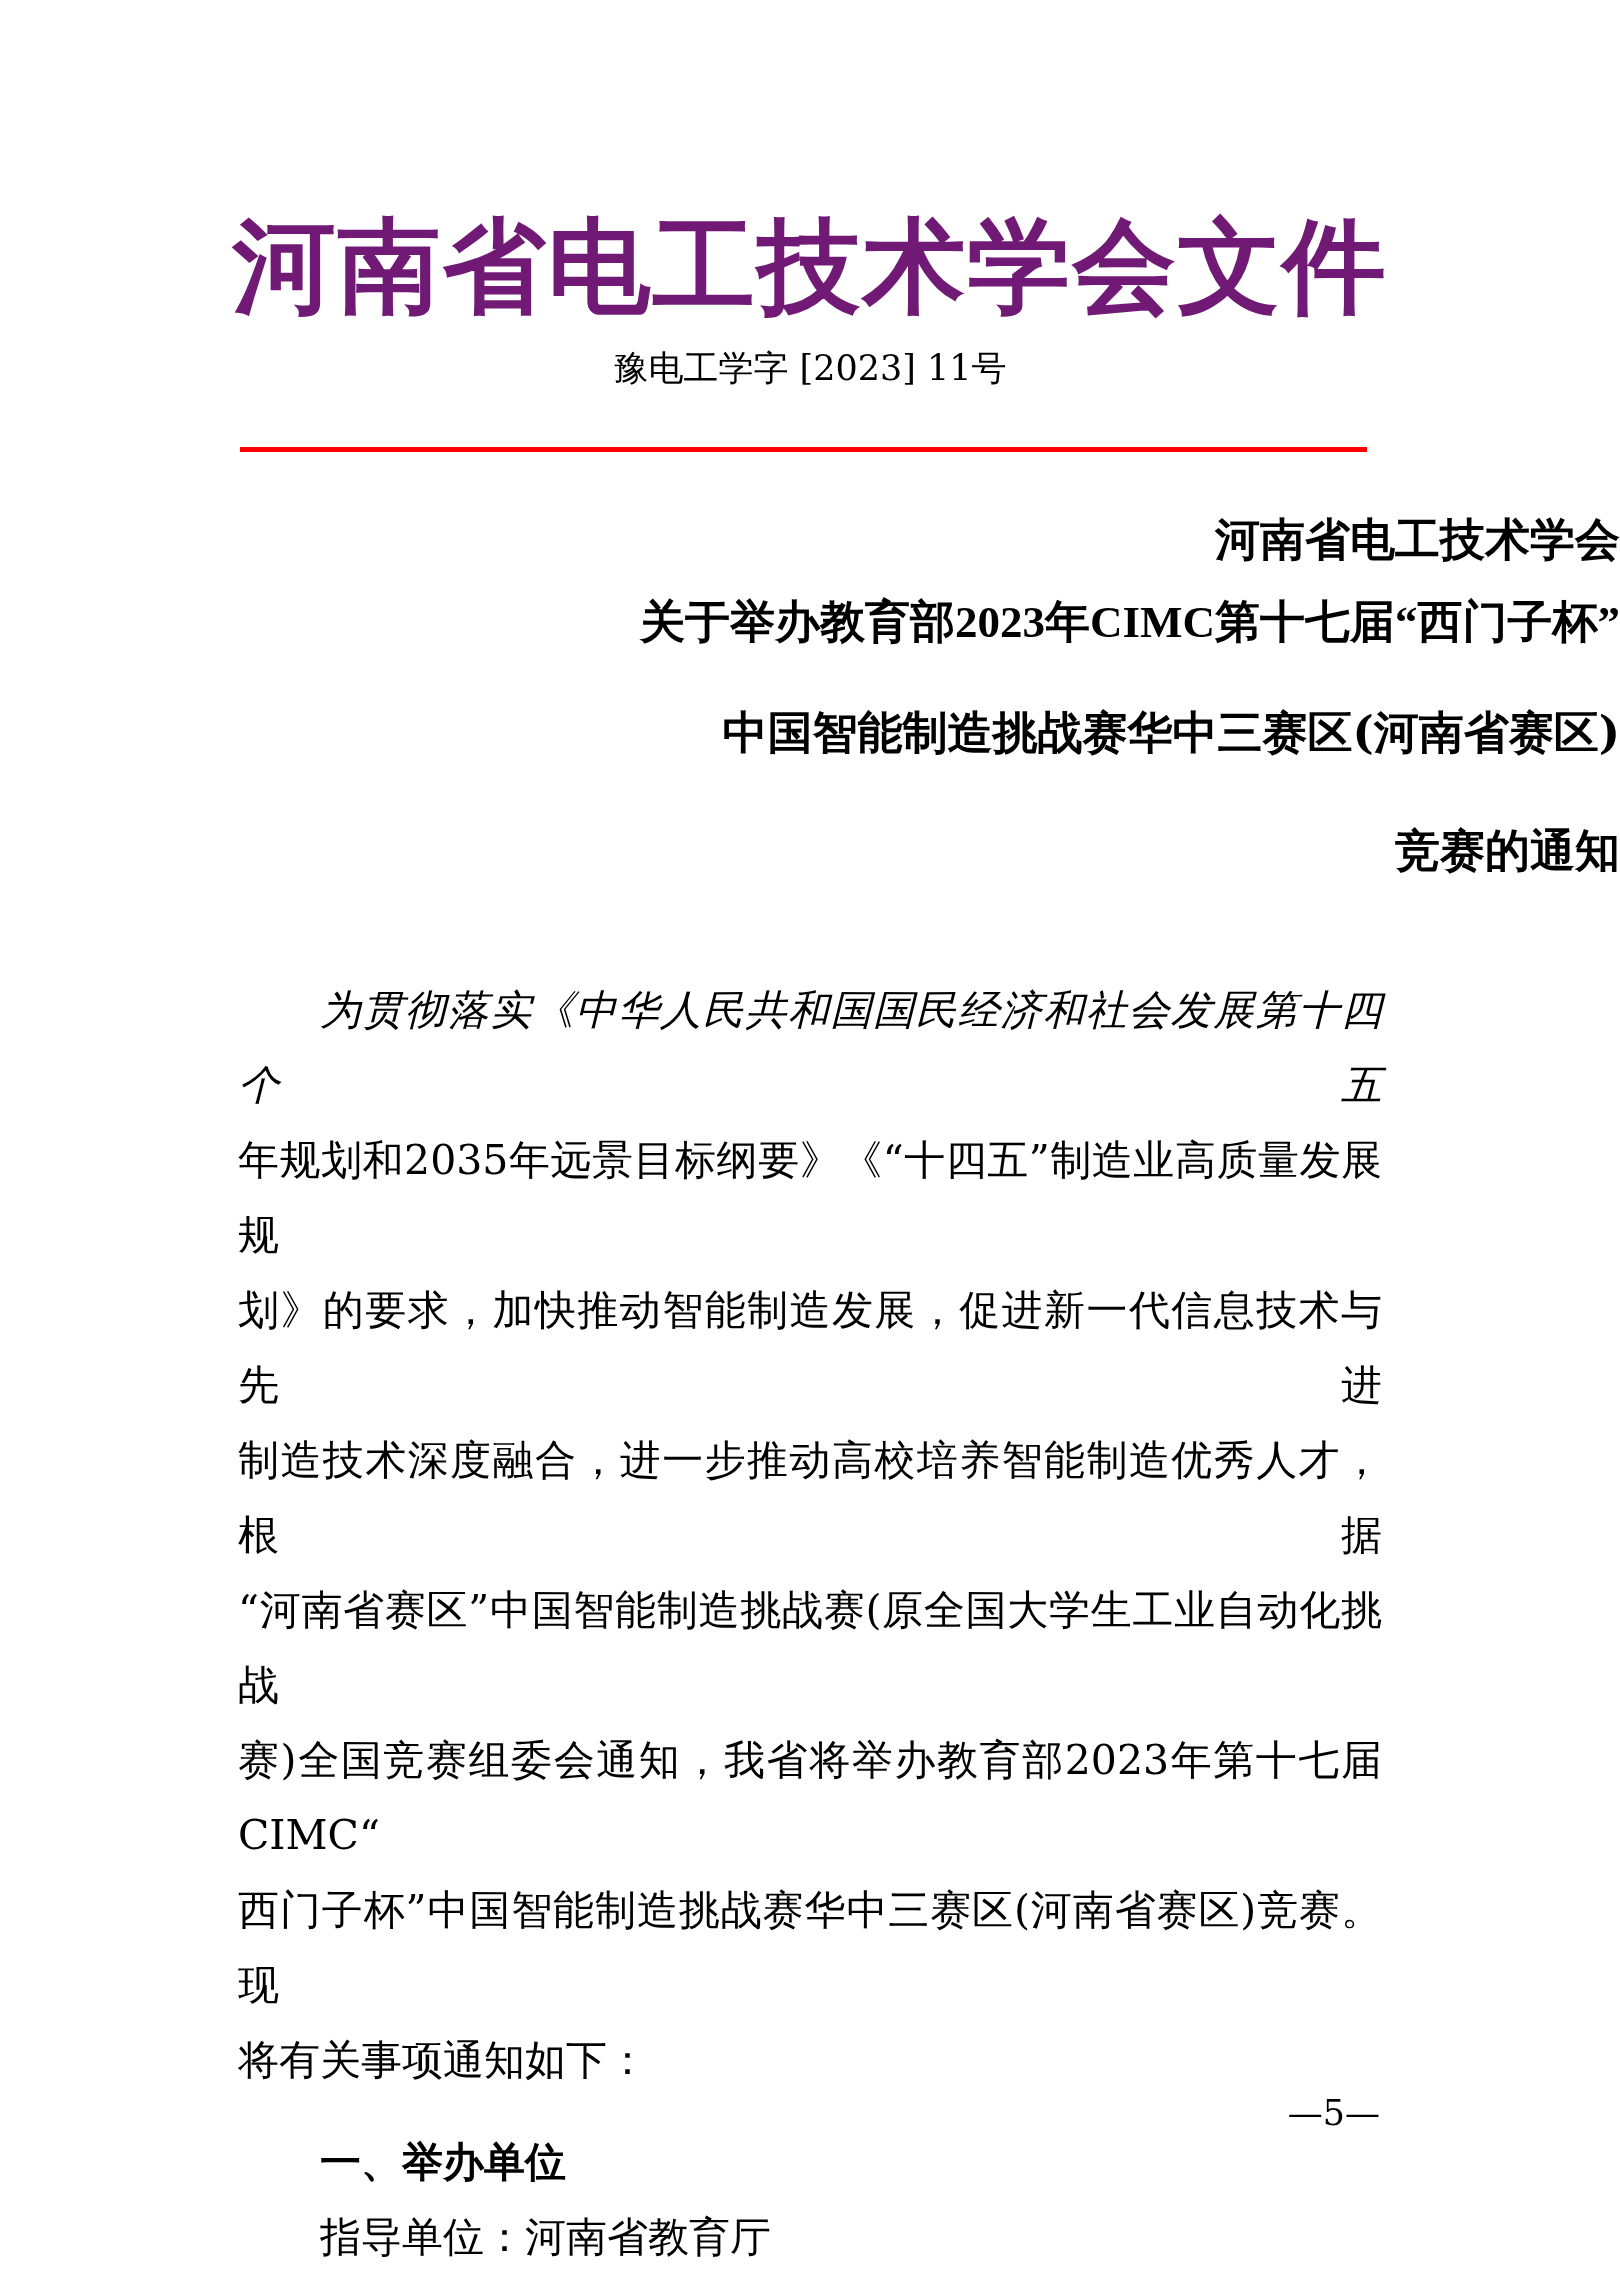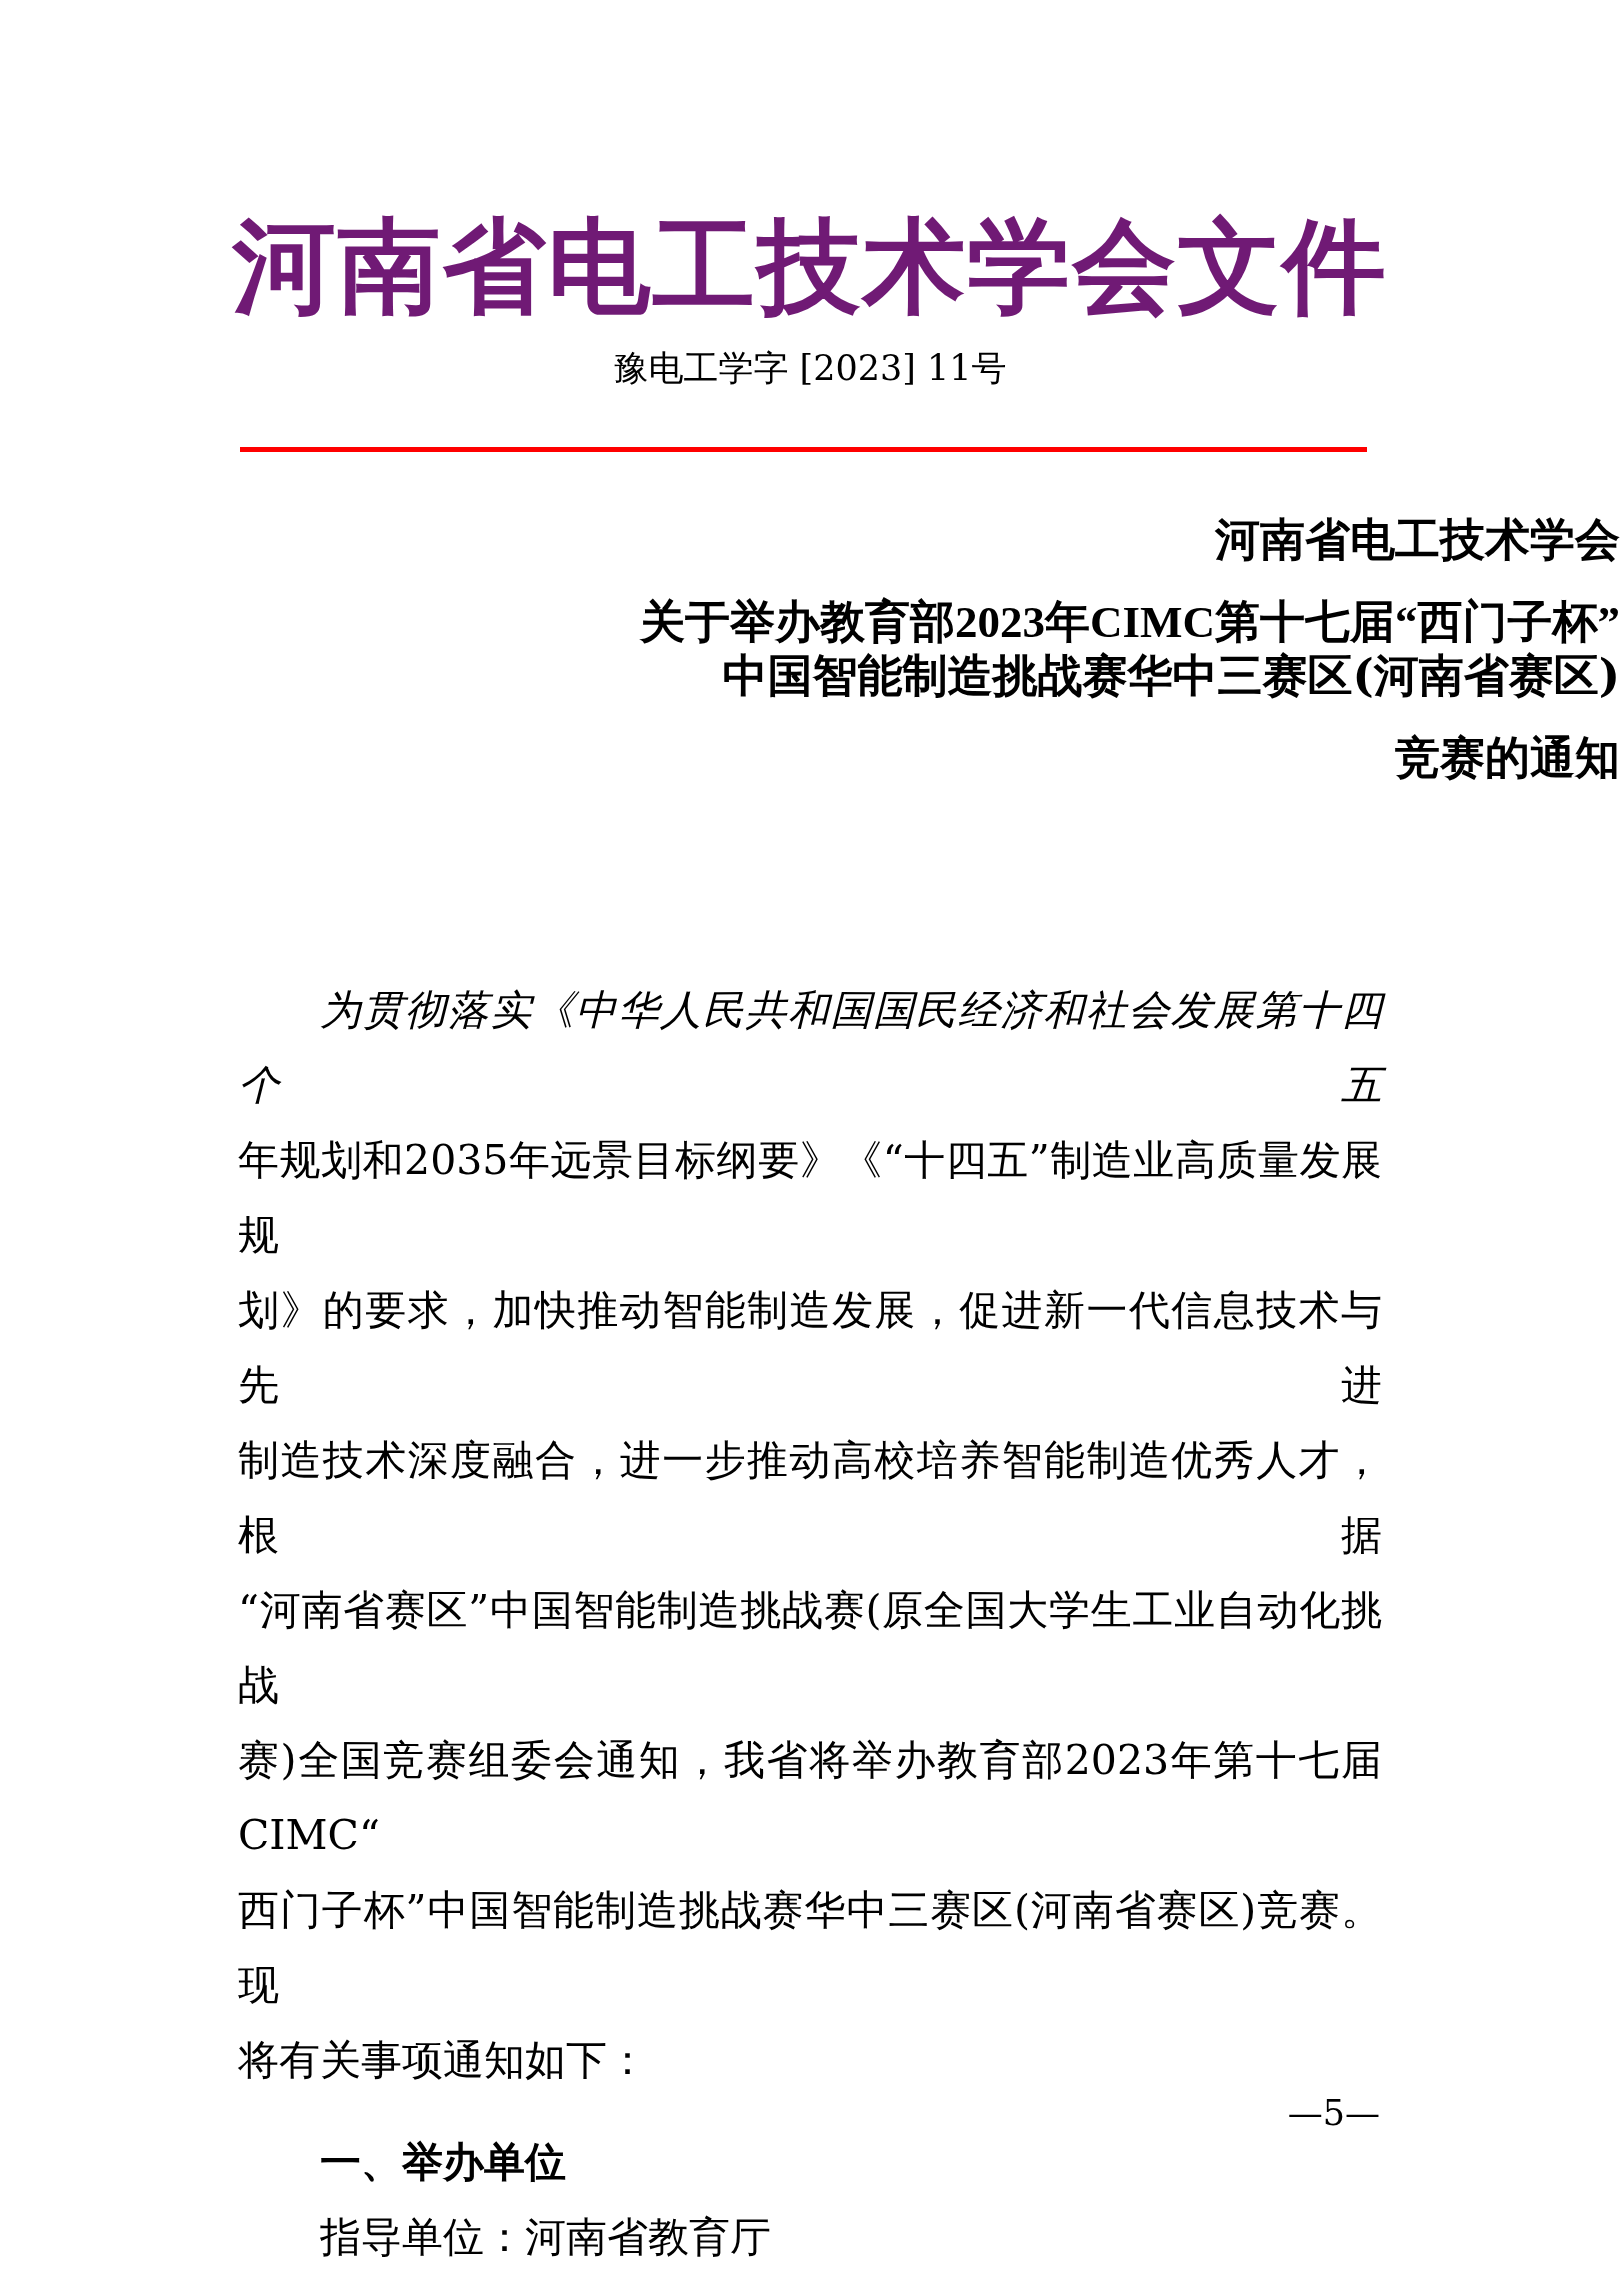--- a/index.html
+++ b/index.html
@@ -55,22 +55,22 @@
     position: absolute;
     top: 513px;
     left: 0;
     width: 100%;
     text-align: right;
     font-weight: bold;
     font-size: 45px;
   }
   .title-line { line-height: 54px; white-space: nowrap; }
   .title-line-2 { margin-top: 28px; font-family: Liberation Serif, serif; }
-  .title-line-3 { }
-  .title-line-4 { margin-top: 28px; }
+  .title-line-3 { margin-top: 57px; }
+  .title-line-4 { margin-top: 64px; }
 
   
   .body-block {
     position: absolute;
     top: 973px;
     left: 238px;
     width: 1144px;
     font-size: 41px;
     line-height: 75px;
   }

